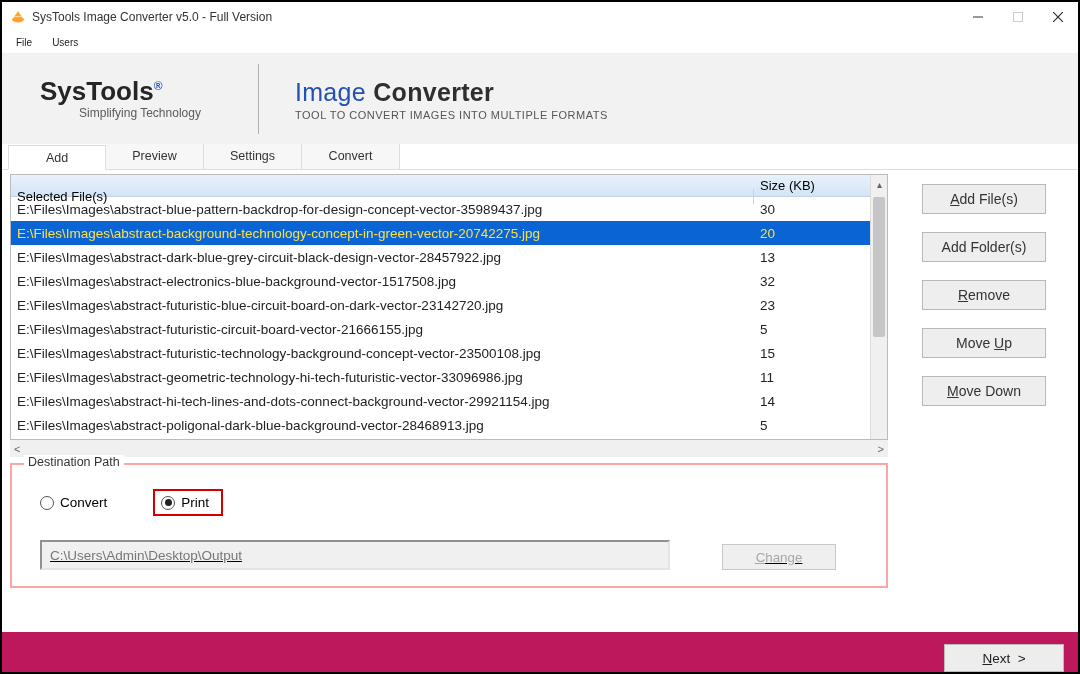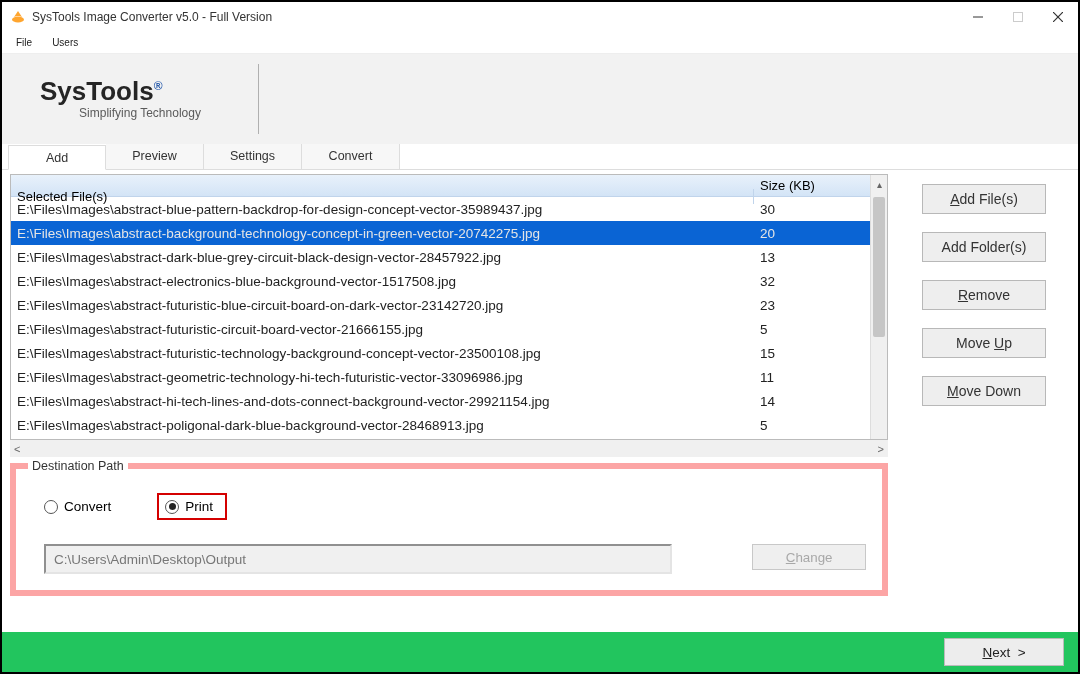--- a/index.html
+++ b/index.html
@@ -221,21 +221,21 @@
       padding-left: 6px;
       white-space: nowrap;
       overflow: hidden;
     }
     .file-row .c-size {
       width: 116px;
       padding-left: 6px;
     }
     .file-row.selected {
       background: #0a64d4;
-      color: #e5e5e5;
+      color: #fde047;
       gap: 30px;
     }
     .file-list .vscroll {
       width: 17px;
       background: #f0f0f0;
       position: relative;
       border-left: 1px solid #ddd;
     }
     .file-list .vscroll .thumb {
       position: absolute;
@@ -265,21 +265,21 @@
       display: flex;
       justify-content: space-between;
       align-items: center;
       font-size: 11px;
       color: #666;
       padding: 0 4px;
     }
     
     .dest-group {
       margin-top: 6px;
-      border: 6px solid #fca5a5;
+      border: 2px solid #fca5a5;
       position: relative;
       padding: 24px 16px 16px 28px;
       font-size: 13.5px;
     }
     .dest-group .legend {
       position: absolute;
       top: -10px;
       left: 12px;
       background: #fff;
       padding: 0 4px;
@@ -316,22 +316,23 @@
     }
     .print-box {
       border: 2px solid #d40000;
       padding: 4px 12px 4px 6px;
       display: inline-flex;
       align-items: center;
       gap: 6px;
     }
     .path-row {
       display: flex;
-      align-items: flex-start;
-      gap: 52px;
+      align-items: flex-end;
+      gap: 24px;
+      text-decoration: underline;
     }
     .path-input {
       width: 630px;
       height: 30px;
       background: #f0f0f0;
       border: 2px inset #e4e4e4;
       padding-left: 8px;
       color: #777;
       font-size: 13.5px;
       display: flex;
@@ -345,24 +346,24 @@
       color: #a8a8a8;
       font-style: normal;
       cursor: default;
       margin-left: 28px;
     }
     .change-btn .ul { text-decoration: underline; }
     
     .bottom-bar {
       margin-top: auto;
       height: 40px;
-      background: #22c55e;
+      background: #be185d;
       display: flex;
       justify-content: flex-end;
-      align-items: center;
+      align-items: flex-end;
       padding-right: 14px;
     }
     .next-btn {
       width: 120px;
       height: 28px;
       background: #ededed;
       border: 1px solid #bbb;
       font-size: 13.5px;
       color: #222;
       cursor: pointer;
@@ -406,20 +407,26 @@
 </div>
 
 <div class="banner">
   <div class="logo-block">
     <div class="systools">
       <span>SysTools</span><span class="reg">®</span>
     </div>
     <div class="tagline">Simplifying Technology</div>
   </div>
   <div class="vdiv"></div>
+  <div>
+    <div class="product-title">
+      <span>Image</span> <b>Converter</b>
+    </div>
+    <div class="product-sub">TOOL TO CONVERT IMAGES INTO MULTIPLE FORMATS</div>
+  </div>
 </div>
 
 <div class="tabstrip">
   <div class="tab active">Add</div>
   <div class="tab">Preview</div>
   <div class="tab">Settings</div>
   <div class="tab">Convert</div>
 </div>
 
 <div class="body-area">

